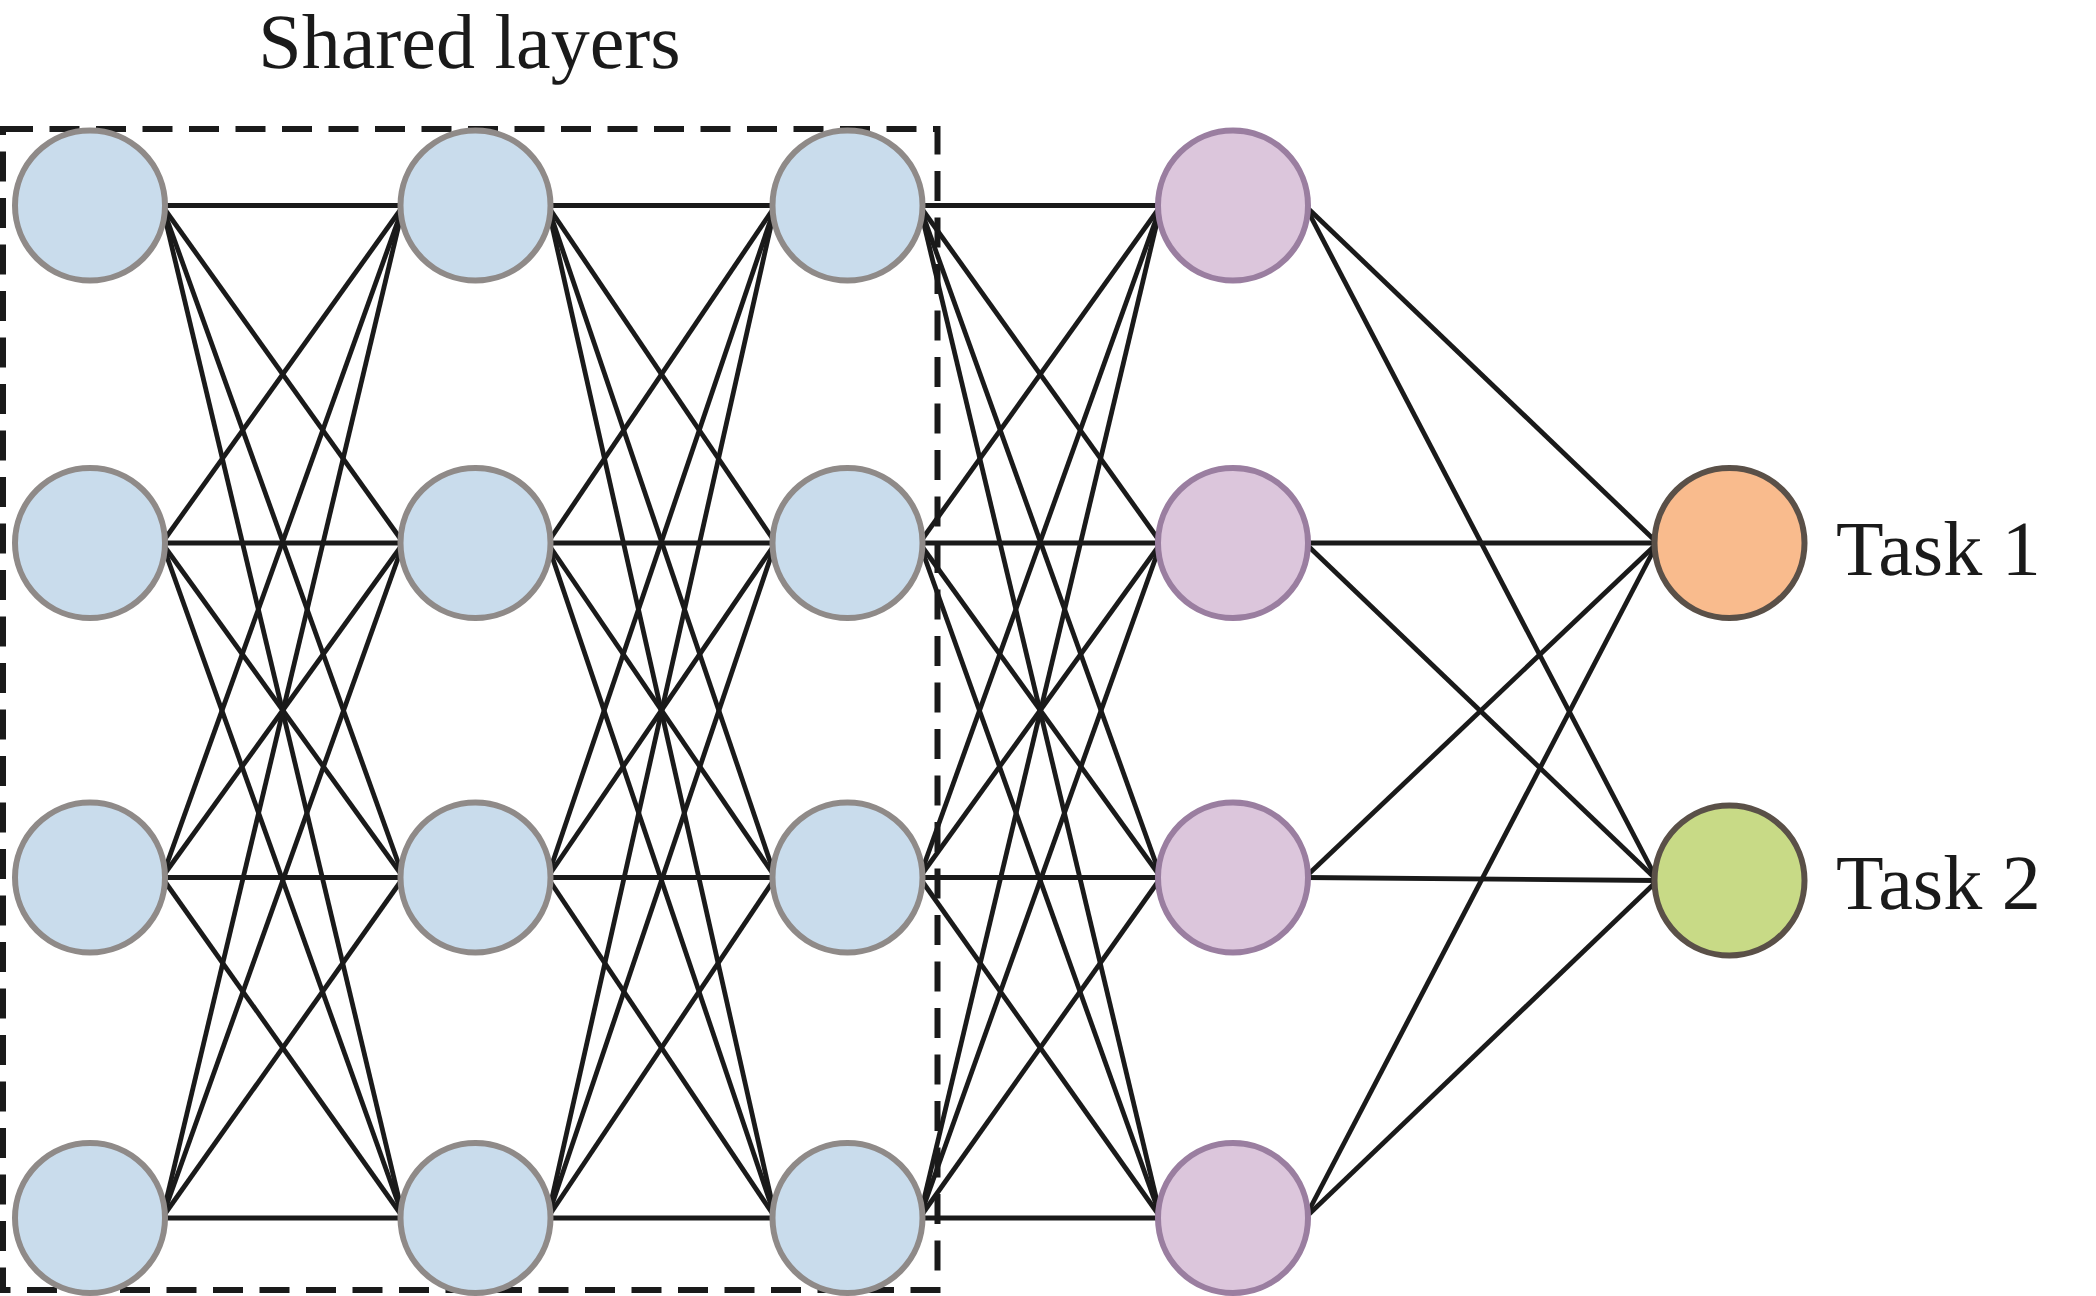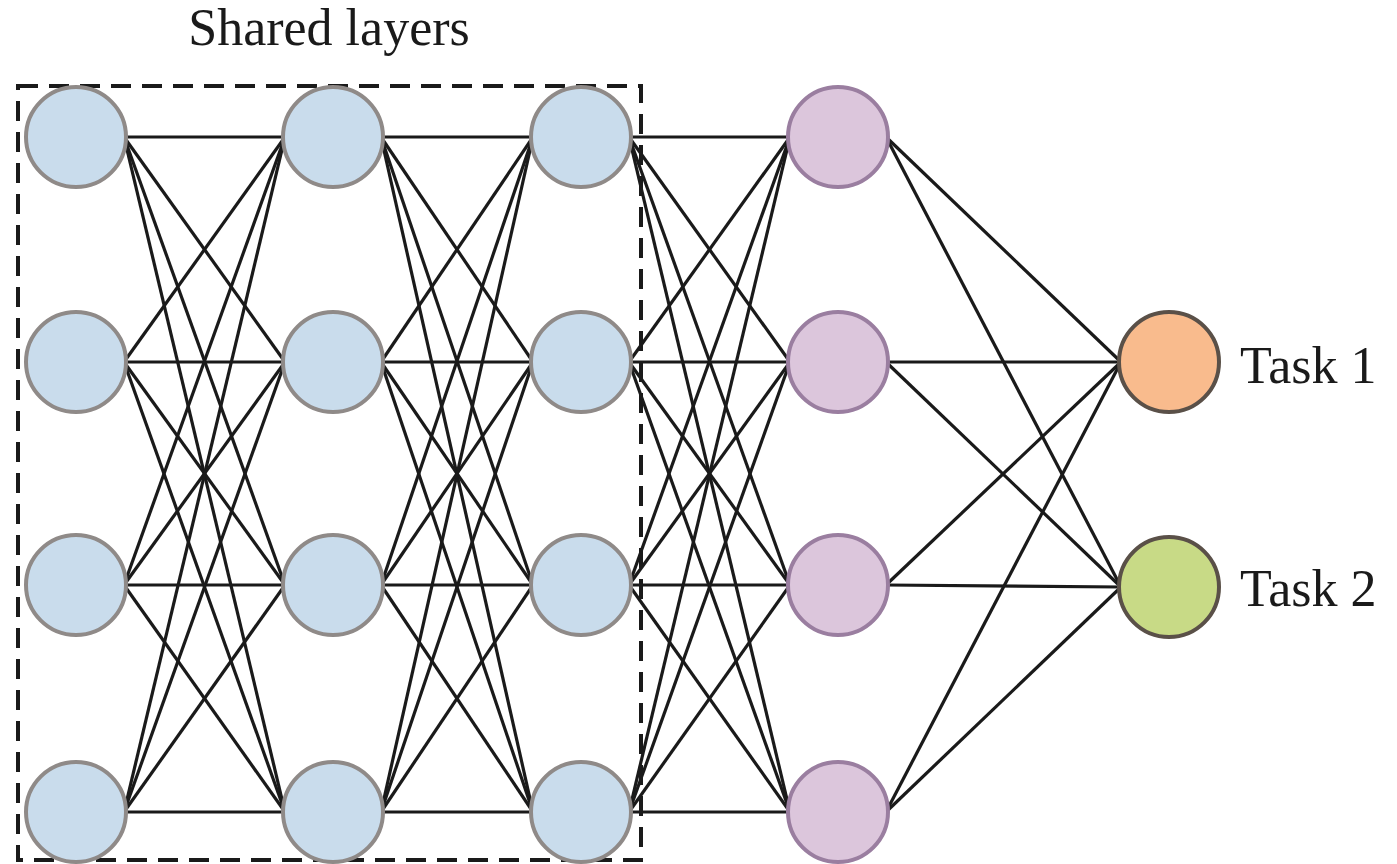--- a/index.html
+++ b/index.html
@@ -1,17 +1,17 @@
 <!DOCTYPE html>
 <html><head>
 <meta charset="utf-8">
 <style>
   html, body { margin: 0; padding: 0; background: #ffffff; }
   body { width: 1397px; height: 864px; overflow: hidden; position: relative; }
-  #stage { position: absolute; left: 0; top: 0; width: 1238px; height: 864px; margin-left: 16px; }
+  #stage { position: absolute; left: 0; top: 0; width: 1238px; height: 864px; }
   svg text { font-family: "Liberation Serif", "DejaVu Serif", serif; fill: #1a1a1a; }
 </style>
 </head>
 <body>
 
 <div id="stage">
   <svg id="diagram" width="1397" height="864" viewBox="0 0 1397 864">
     <g id="edges">
         <line x1="108" y1="137" x2="269" y2="137" stroke="#1a1a1a" stroke-width="3.2"></line>
         <line x1="108" y1="137" x2="269" y2="362" stroke="#1a1a1a" stroke-width="3.2"></line>

